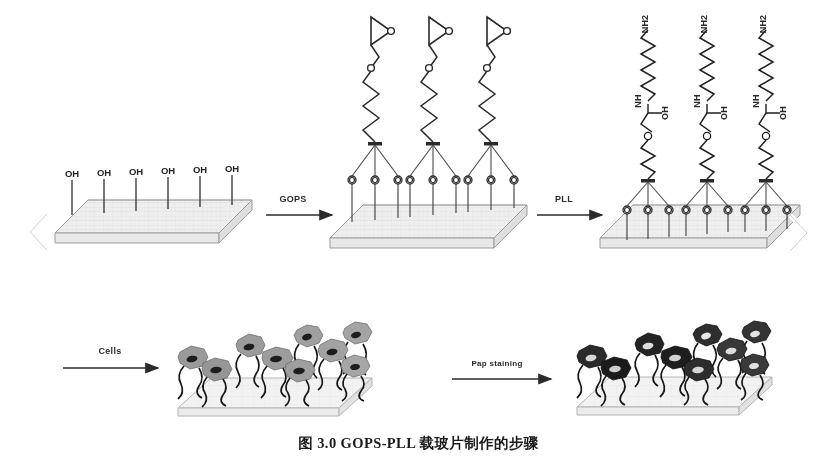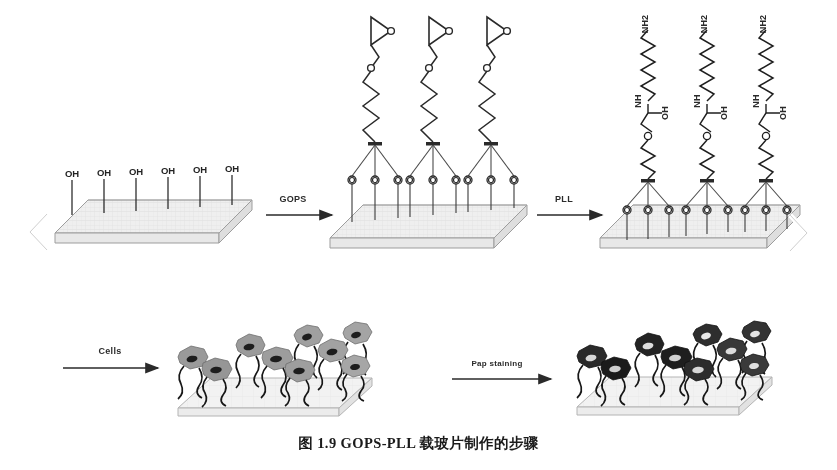--- a/index.html
+++ b/index.html
@@ -400,14 +400,14 @@
         <g>
             <path d="M742,359 l11,-5 12,3 4,8 -5,8 -12,3 -10,-5 -2,-6 z" fill="#3a3a3a" stroke="#111111" stroke-width=".8"></path>
             <ellipse cx="754" cy="366" rx="5" ry="3" fill="#e0e0e0" transform="rotate(-10 754 366)"></ellipse>
             <path d="M746,373 q-7,9 -2,15 q4,8 -3,12" fill="none" stroke="#171717" stroke-width="1.7"></path>
             <path d="M760,375 q6,9 0,15 q-5,7 3,10" fill="none" stroke="#171717" stroke-width="1.7"></path>
           </g>
       </g>
     </g>
   </svg>
 
-  <div class="caption">图  1.9 GOPS-PLL 载玻片制作的步骤</div>
+  <div class="caption">图  3.0 GOPS-PLL 载玻片制作的步骤</div>
 </div>
 
 </body></html>

